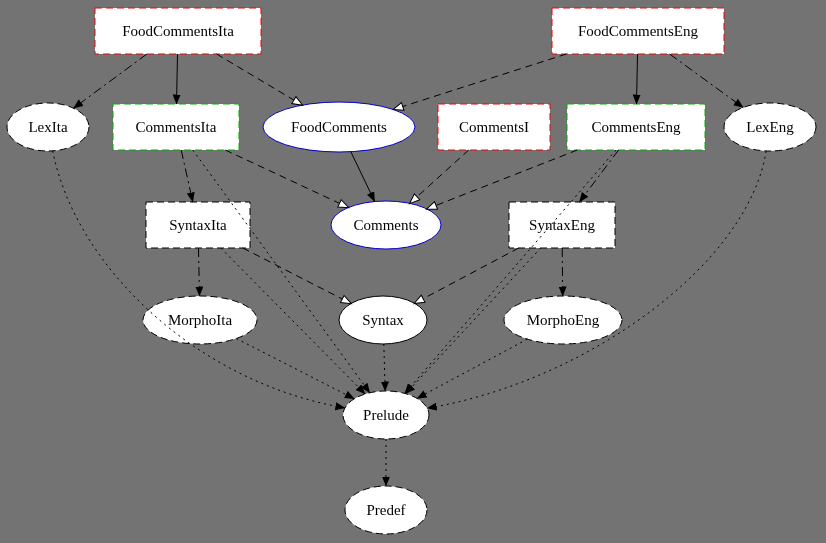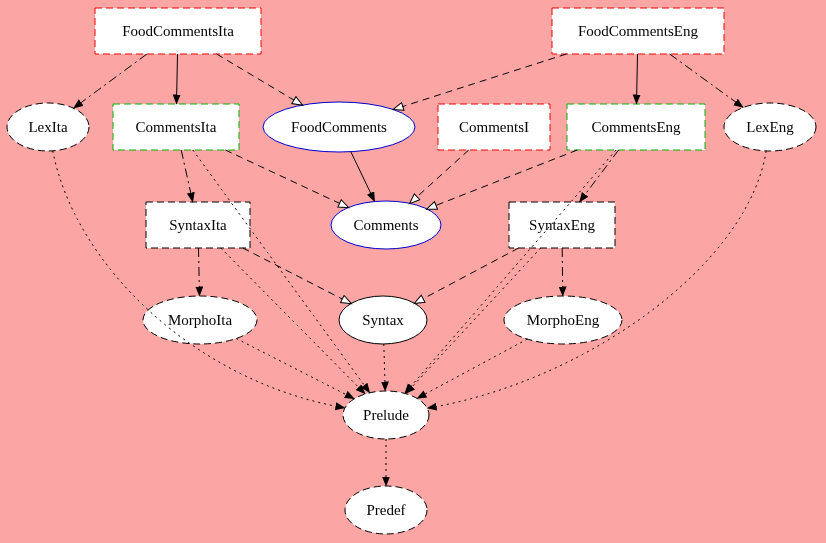--- a/index.html
+++ b/index.html
@@ -4,21 +4,21 @@
 <style>
   html, body {
     margin: 0;
     padding: 0;
     background: #ffffff;
   }
   .canvas-wrap {
     position: relative;
     width: 826px;
     height: 543px;
-    background: #fca5a5;
+    background: #737373;
     overflow: hidden;
   }
   svg text {
     font-family: "Liberation Serif", "DejaVu Serif", serif;
     font-size: 15px;
     fill: #000000;
   }
 </style>
 </head>
 <body>

